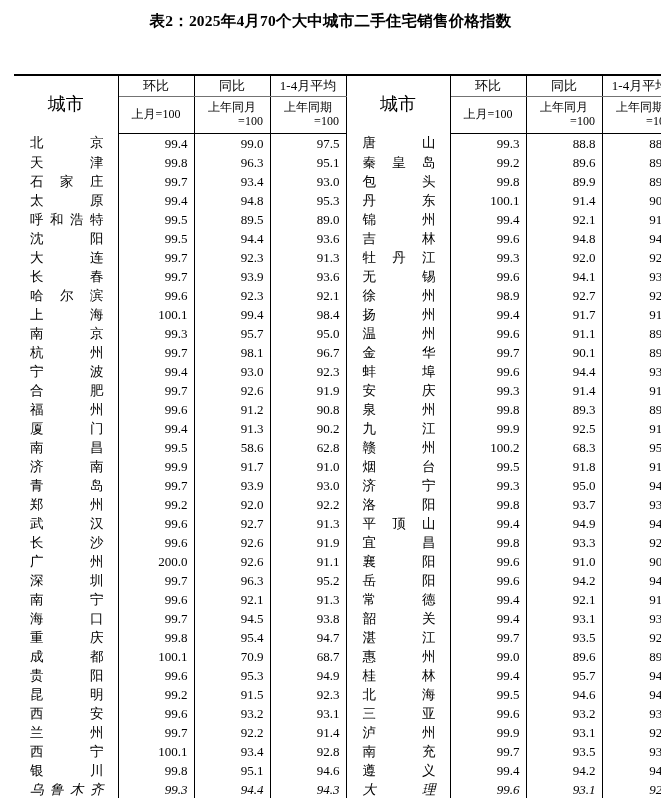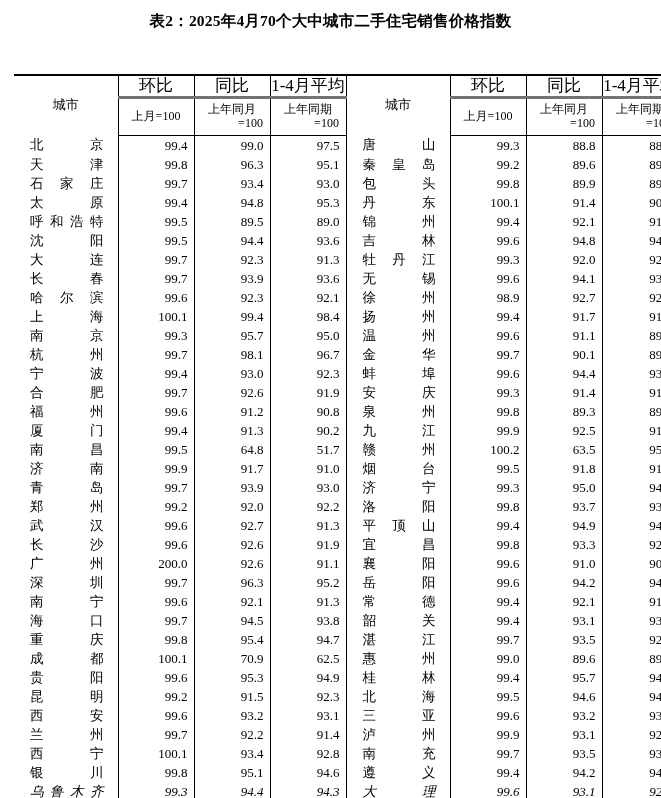--- a/index.html
+++ b/index.html
@@ -51,27 +51,27 @@
   .hrow1 th, .hrow2 th {
     border-left: 1px solid #000;
     border-right: 1px solid #000;
   }
   .hdr-top {
     border-top: 2.2px solid #000;
   }
   .cell-city-head {
     border-left: 0 !important;
     border-right: 1px solid #000 !important;
-    font-size: 13px;
+    font-size: 18px;
   }
   .h-sub {
-    border-bottom: 3px solid #737373;
+    border-bottom: 1px solid #737373;
     height: 20px;
     line-height: 20px;
-    font-size: 17px;
+    font-size: 13px;
   }
   .h-unit {
     height: 36px;
     font-size: 12px;
     line-height: 1.15;
     border-bottom: 1.4px solid #000;
   }
   .h-unit .u1 { display: block; }
   .h-unit .u2 { display: block; padding-left: 37px; }
   
@@ -321,25 +321,25 @@
             <td class="val">91.3</td>
             <td class="val">90.2</td>
             <td class="city grp2">九江</td>
             <td class="val">99.9</td>
             <td class="val">92.5</td>
             <td class="val edge">91.4</td>
           </tr>
           <tr>
             <td class="city">南昌</td>
             <td class="val">99.5</td>
-            <td class="val">64.8</td>
-            <td class="val">51.7</td>
+            <td class="val">58.6</td>
+            <td class="val">62.8</td>
             <td class="city grp2">赣州</td>
             <td class="val">100.2</td>
-            <td class="val">63.5</td>
+            <td class="val">68.3</td>
             <td class="val edge">95.4</td>
           </tr>
           <tr>
             <td class="city">济南</td>
             <td class="val">99.9</td>
             <td class="val">91.7</td>
             <td class="val">91.0</td>
             <td class="city grp2">烟台</td>
             <td class="val">99.5</td>
             <td class="val">91.8</td>
@@ -432,21 +432,21 @@
             <td class="val">94.7</td>
             <td class="city grp2">湛江</td>
             <td class="val">99.7</td>
             <td class="val">93.5</td>
             <td class="val edge">92.7</td>
           </tr>
           <tr>
             <td class="city">成都</td>
             <td class="val">100.1</td>
             <td class="val">70.9</td>
-            <td class="val">62.5</td>
+            <td class="val">68.7</td>
             <td class="city grp2">惠州</td>
             <td class="val">99.0</td>
             <td class="val">89.6</td>
             <td class="val edge">89.6</td>
           </tr>
           <tr>
             <td class="city">贵阳</td>
             <td class="val">99.6</td>
             <td class="val">95.3</td>
             <td class="val">94.9</td>

